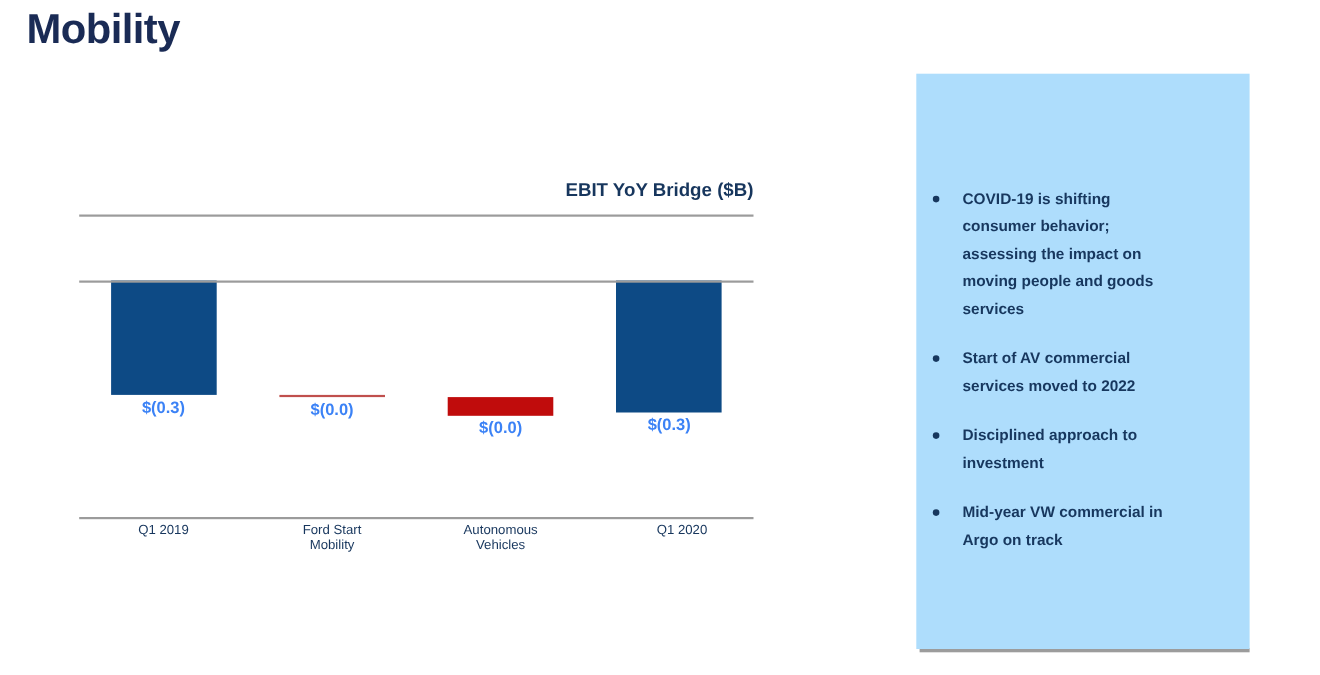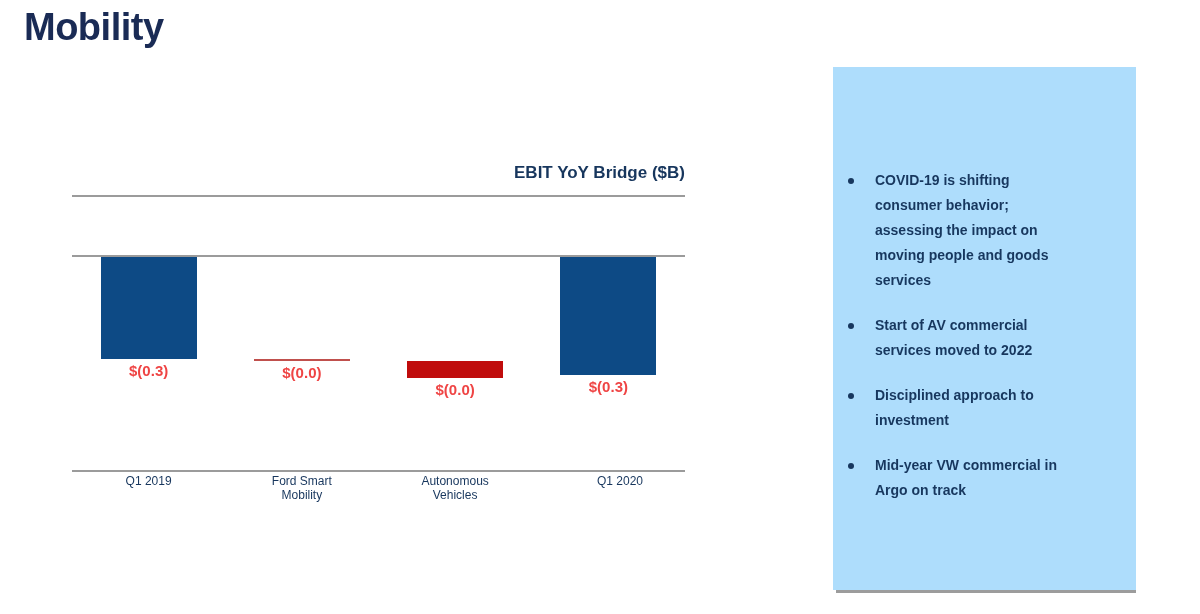--- a/index.html
+++ b/index.html
@@ -21,21 +21,21 @@
   }
   .hline{
     position:absolute;left:0;width:613px;height:2px;background:#9b9b9b;z-index:3;
   }
   .hline.header-rule{top:35px;}
   .hline.zero-line{top:95px;}
   .hline.x-axis{top:310px;}
   .bar{position:absolute;z-index:2;}
   .value-label{
     position:absolute;text-align:center;z-index:2;
-    font-size:15px;font-weight:bold;color:#ef4444;
+    font-size:15px;font-weight:bold;color:#3b82f6;
   }
   .cat-label{
     position:absolute;text-align:center;white-space:pre-line;
     font-size:12px;line-height:14px;font-weight:normal;color:#17365d;
   }
   
   .panel{
     position:absolute;left:833px;top:67px;width:358px;height:523px;
     background:#aeddfc;box-shadow:3px 3px 0 #9c9c9c;box-sizing:border-box;
   }
@@ -63,21 +63,21 @@
     <div class="chart-title">EBIT YoY Bridge ($B)</div>
     <div class="hline header-rule"></div>
     <div class="hline zero-line"></div>
     <div class="hline x-axis"></div>
     <div>
         <div class="bar" style="left: 28.625px; top: 95px; width: 96px; height: 104px; background: rgb(13, 74, 133);"></div>
         <div class="value-label" style="left: 6.625px; top: 202px; width: 140px;">$(0.3)</div>
         <div class="cat-label" style="left: 0.625px; top: 314px; width: 152px;">Q1 2019</div>
         <div class="bar" style="left: 181.875px; top: 199.1px; width: 96px; height: 2px; background: rgb(192, 80, 77);"></div>
         <div class="value-label" style="left: 159.875px; top: 204.1px; width: 140px;">$(0.0)</div>
-        <div class="cat-label" style="left: 153.875px; top: 314px; width: 152px;">Ford Smart
+        <div class="cat-label" style="left: 153.875px; top: 314px; width: 152px;">Ford Start
 Mobility</div>
         <div class="bar" style="left: 335.125px; top: 200.835px; width: 96px; height: 17px; background: rgb(192, 12, 12);"></div>
         <div class="value-label" style="left: 313.125px; top: 220.835px; width: 140px;">$(0.0)</div>
         <div class="cat-label" style="left: 307.125px; top: 314px; width: 152px;">Autonomous
 Vehicles</div>
         <div class="bar" style="left: 488.375px; top: 95px; width: 96px; height: 120px; background: rgb(13, 74, 133);"></div>
         <div class="value-label" style="left: 466.375px; top: 218px; width: 140px;">$(0.3)</div>
         <div class="cat-label" style="left: 472px; top: 314px; width: 152px;">Q1 2020</div>
       </div>
   </section>

